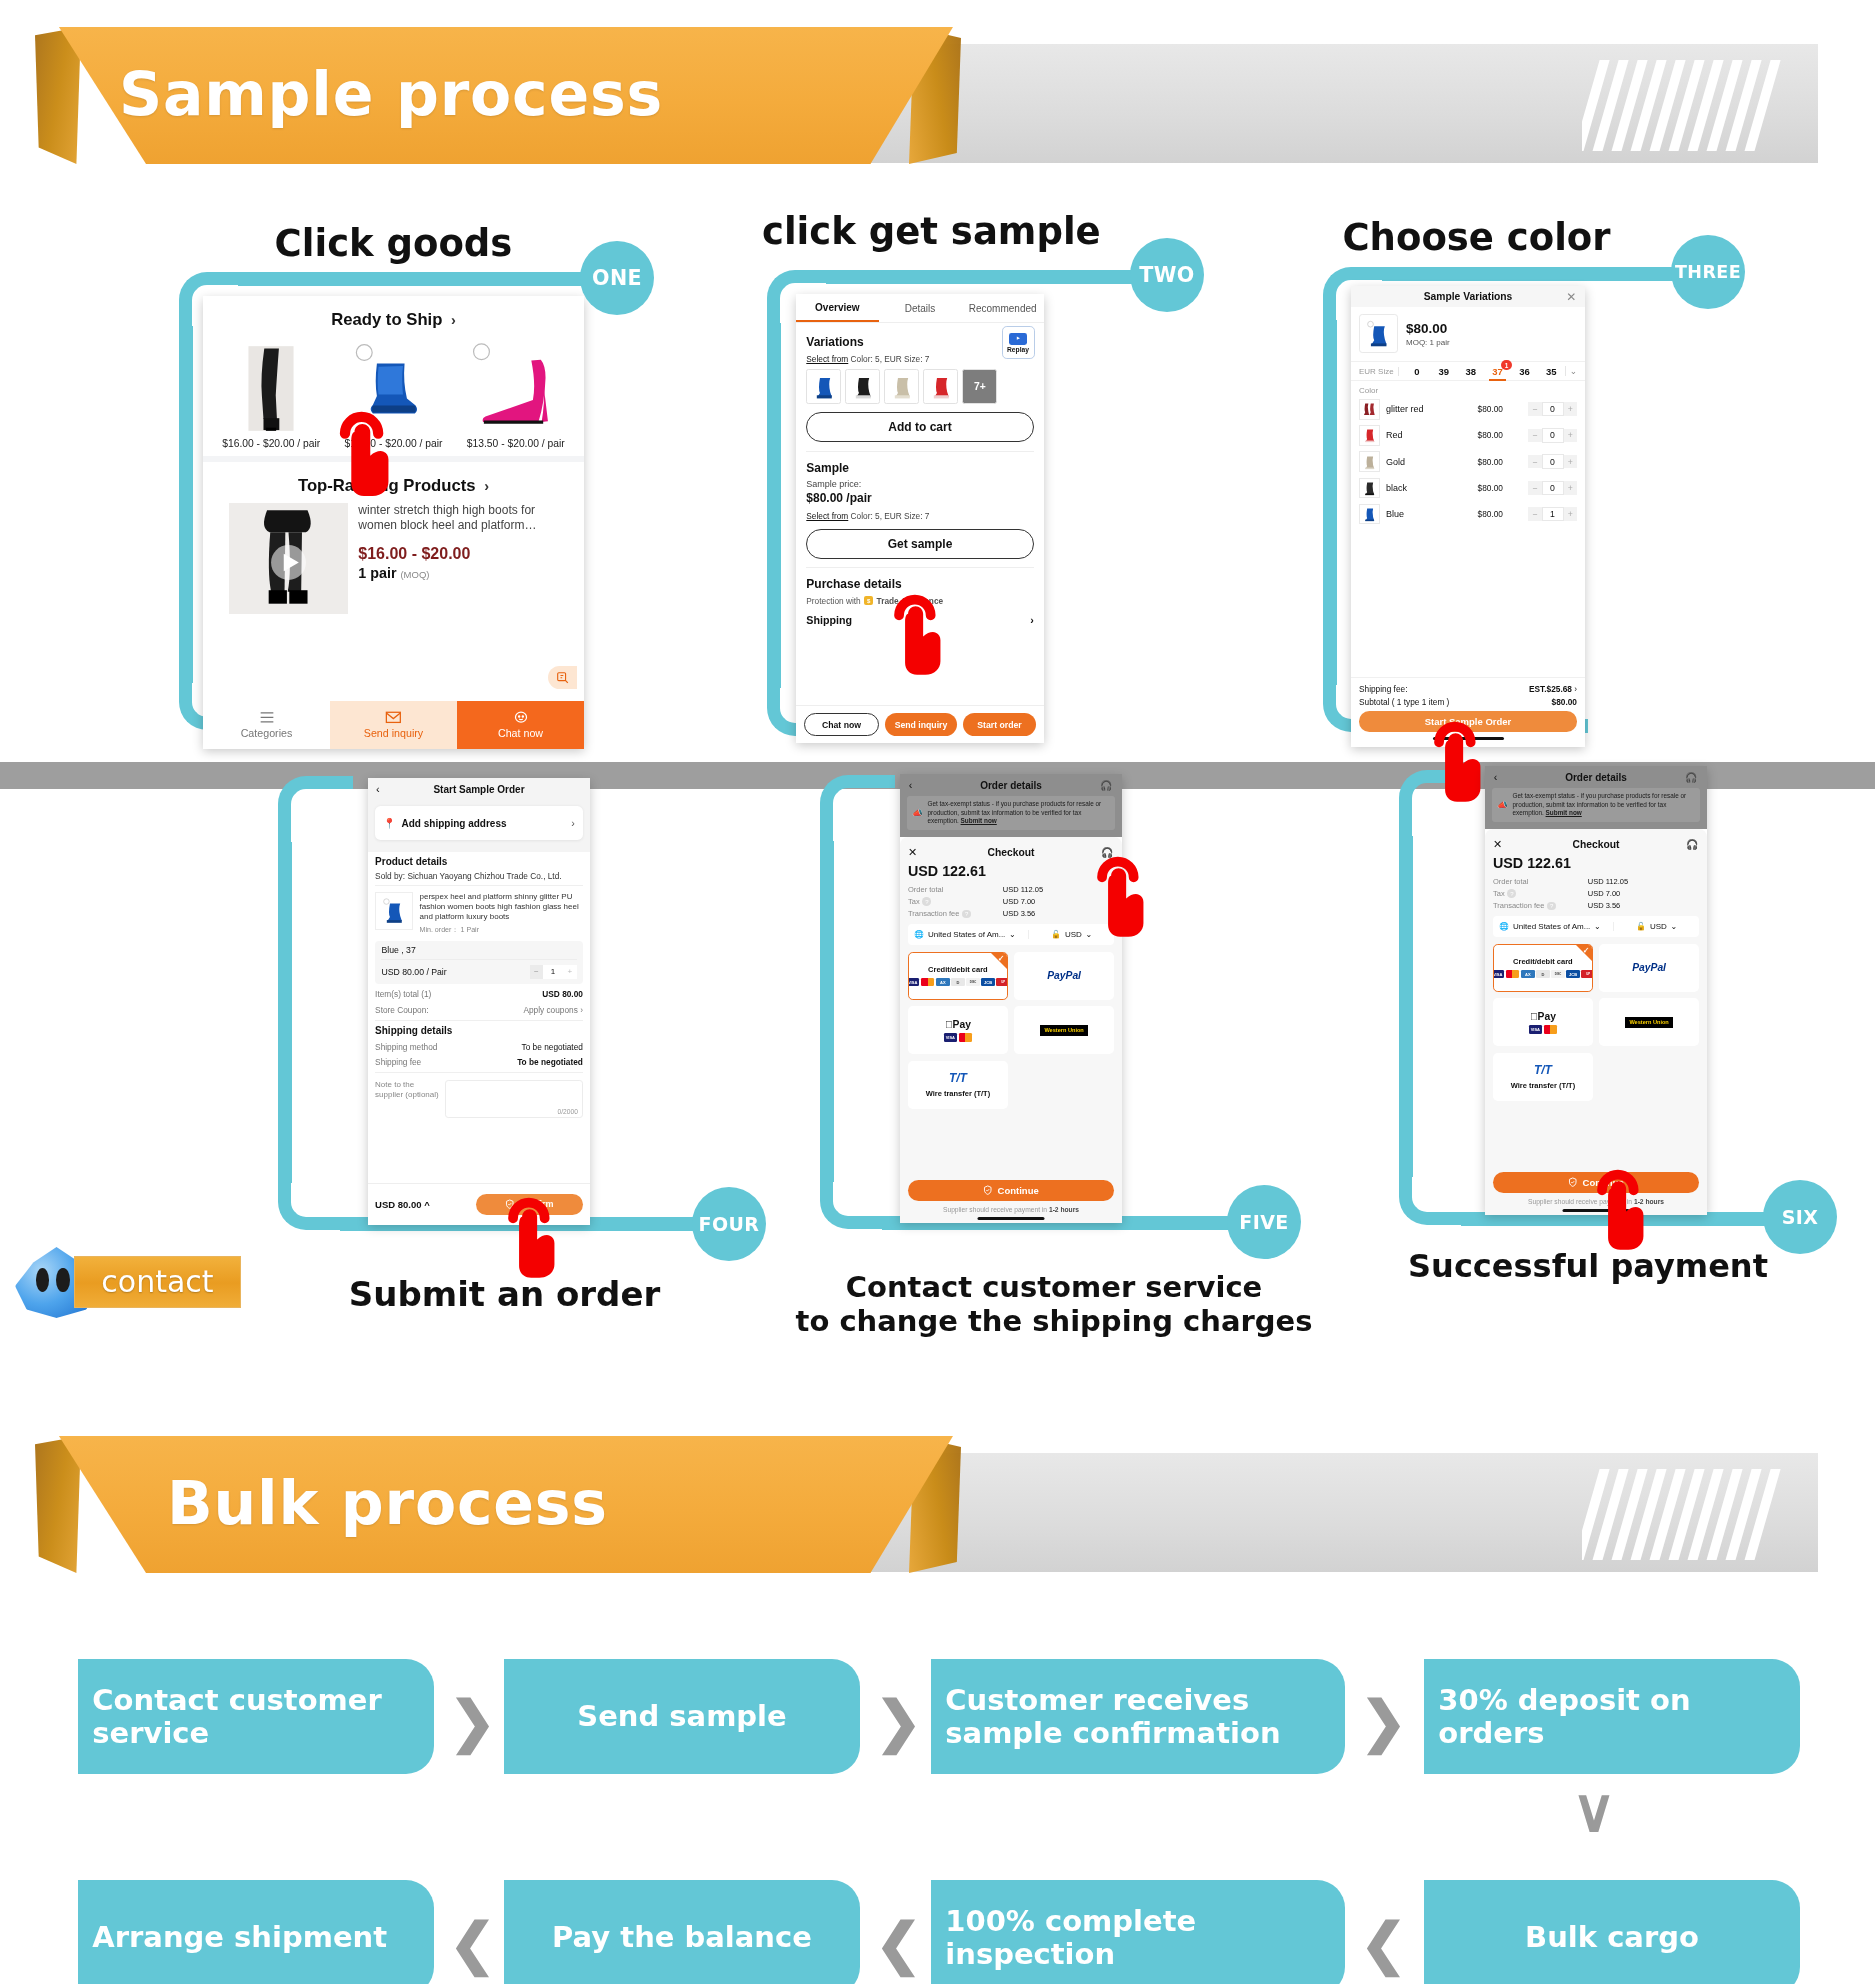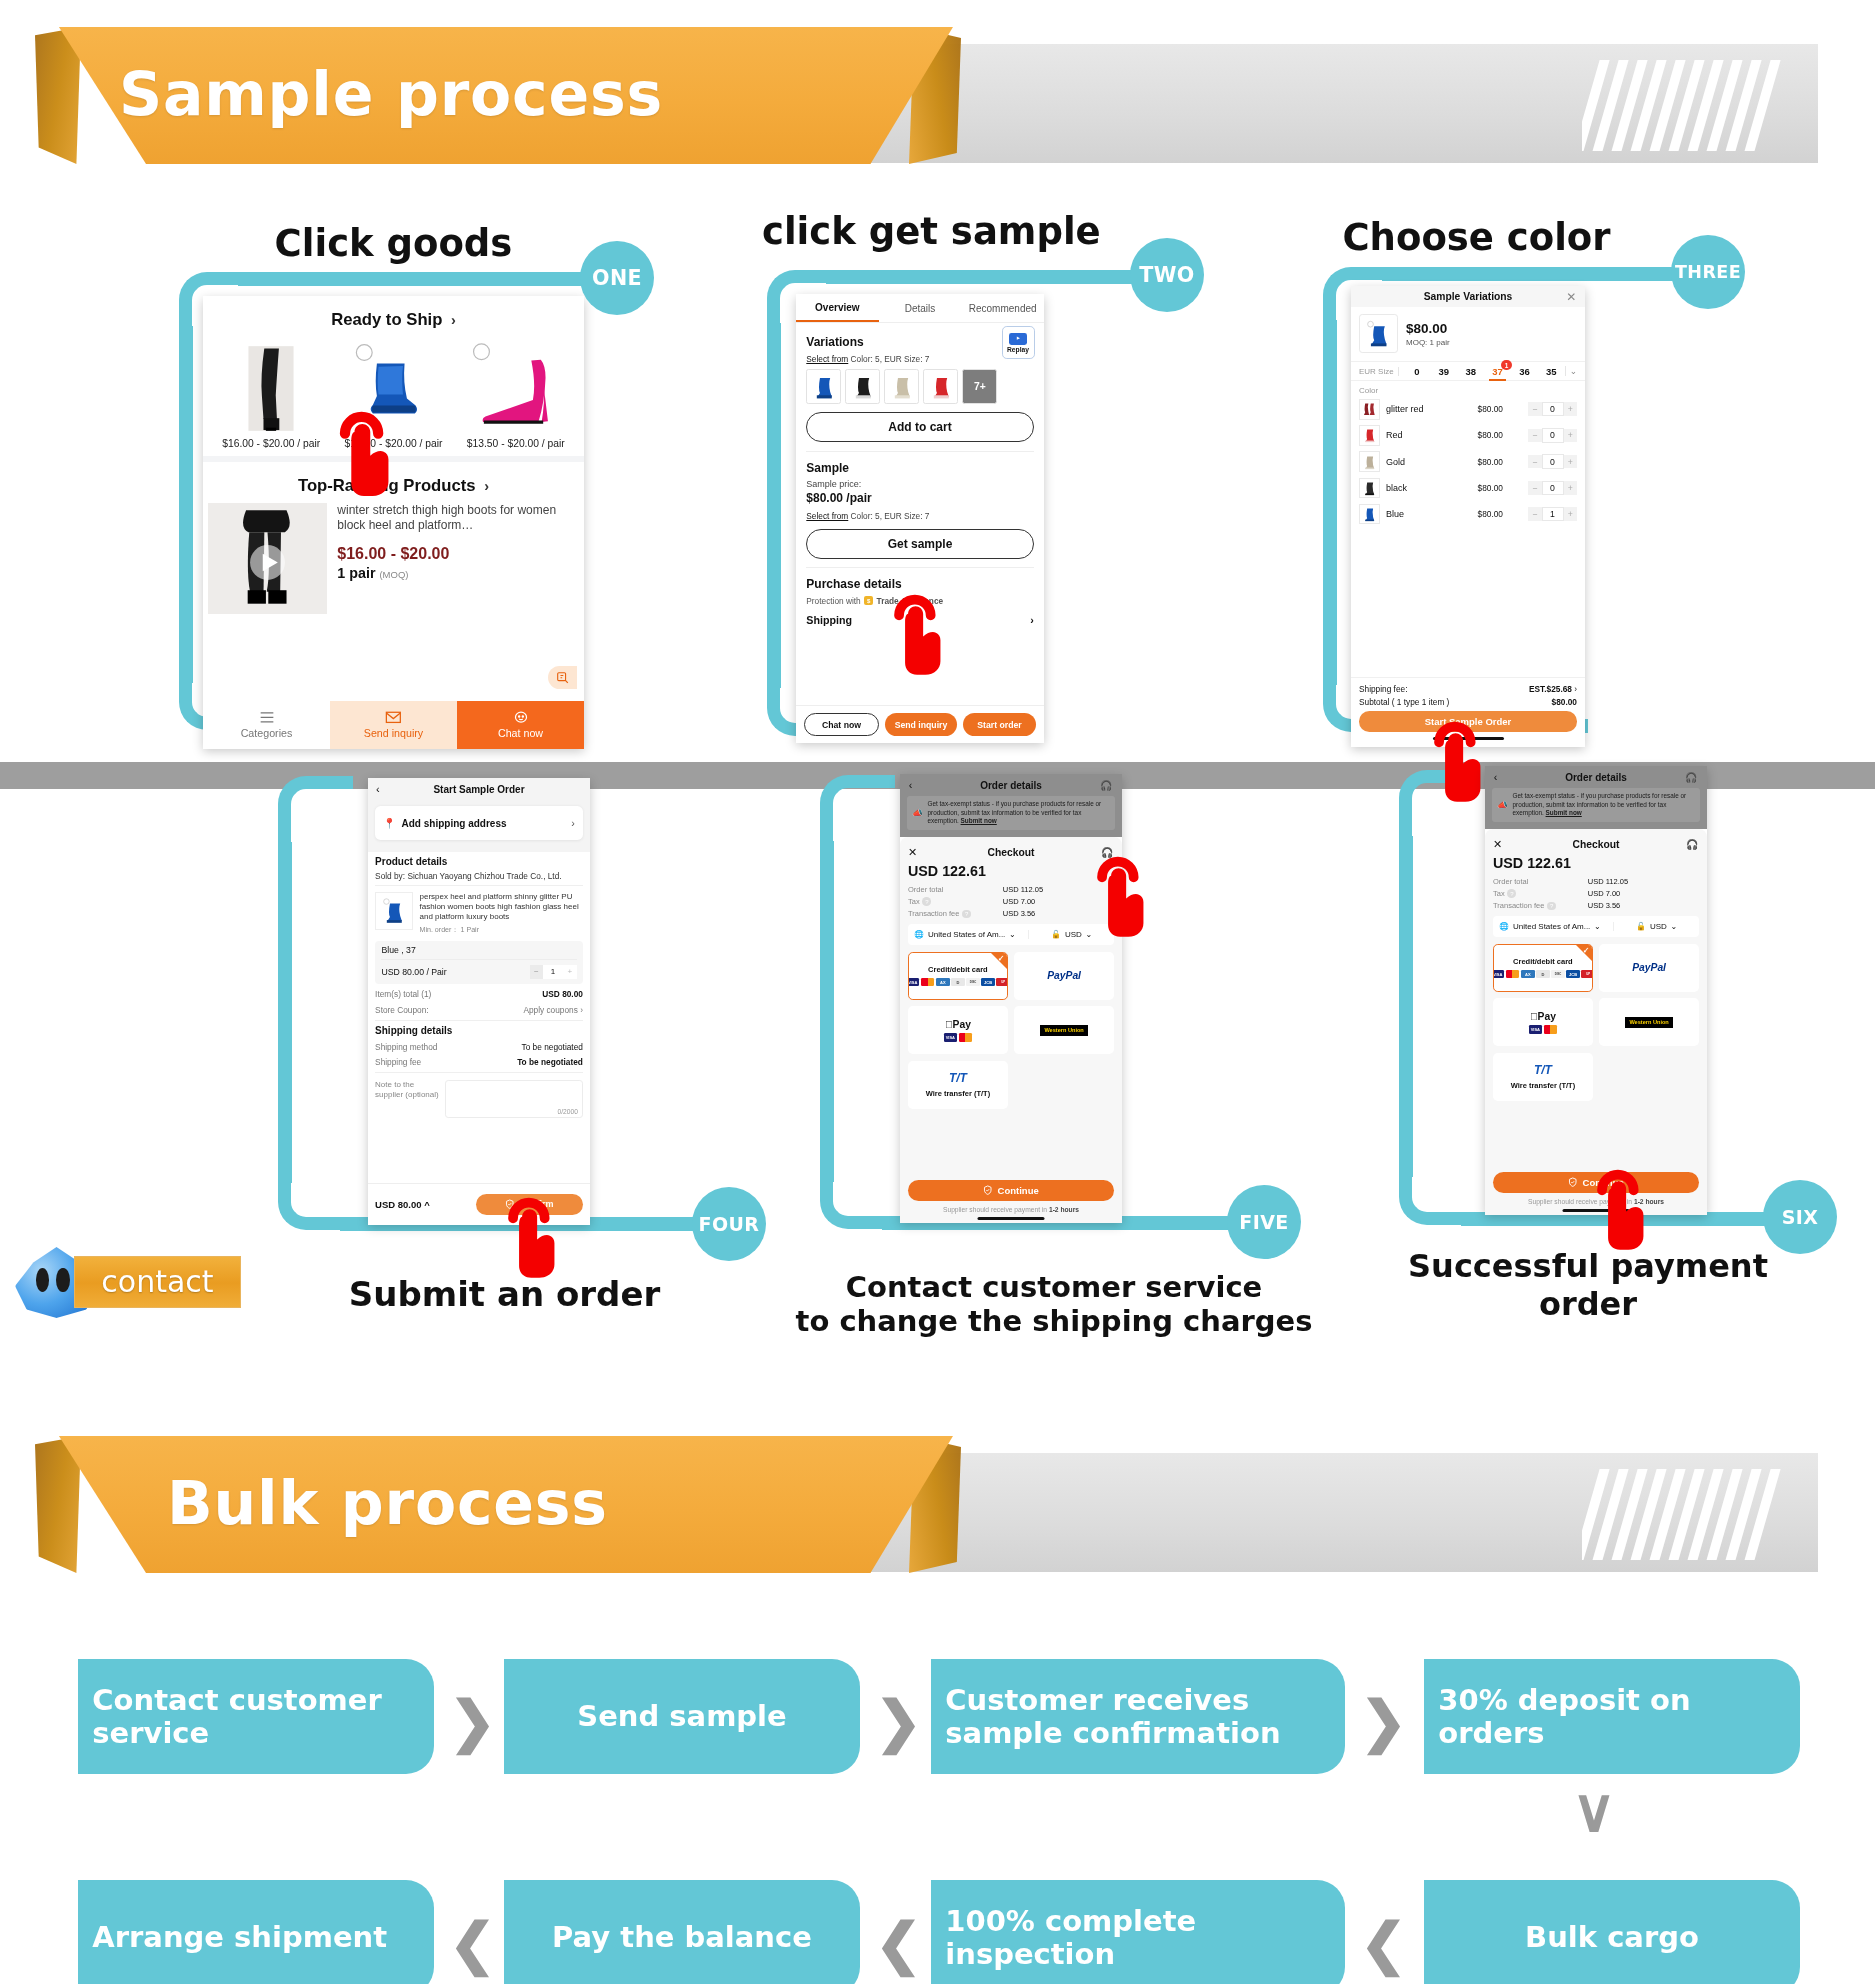--- a/index.html
+++ b/index.html
@@ -80,21 +80,21 @@
   
   #p1 { left:203px; top:296px; width:381px; height:453px; }
   #p1 .sec-h { display:flex; justify-content:center; align-items:center; gap:8.7px;
                font-size:16.7px; font-weight:bold; color:#111; padding:13.5px 0 7.1px; }
   #p1 .chev { font-size:14.3px; color:#333; font-weight:bold; }
   #p1 .tiles { display:flex; justify-content:space-around; padding:0 7.1px; }
   #p1 .tile { width:107px; text-align:center; }
   #p1 .tile .img { height:97px; display:flex; align-items:flex-end; justify-content:center; }
   #p1 .tile .price { font-size:10.3px; color:#222; margin-top:4px; white-space:nowrap; }
   #p1 .divider { height:6.4px; background:#f3f4f6; margin-top:7.1px; }
-  #p1 .rank-item { display:flex; gap:10.3px; padding:0 5px; }
+  #p1 .rank-item { display:flex; gap:10.3px; padding:0 26px; }
   #p1 .rank-img { width:119px; height:111px; background:#f0f0f0; position:relative; overflow:hidden; }
   #p1 .rank-txt { flex:1; }
   #p1 .rank-txt .d { font-size:12px; color:#444; line-height:1.3; }
   #p1 .rank-txt .p { font-size:16px; font-weight:bold; color:#7f1d1d; margin-top:11px; }
   #p1 .rank-txt .m { font-size:14.3px; font-weight:bold; color:#111; margin-top:2.4px; }
   #p1 .rank-txt .m small { font-size:9.5px; color:#888; font-weight:normal; }
   #p1 .tabbar { position:absolute; left:0; bottom:0; width:100%; height:48px; display:flex; }
   #p1 .tabbar > div { flex:1; display:flex; flex-direction:column; align-items:center; justify-content:center; gap:3.2px; font-size:10.7px; }
   #p1 .tb-cat { background:#fff; color:#777; }
   #p1 .tb-inq { background:#fde6d2; color:#e8620f; }
@@ -945,21 +945,20 @@
   <div class="plate">contact</div>
 </div>
 
 <div class="caption" style="left:302px; top:1274px; width:405px;">Submit an order</div>
 <div class="caption" style="left:790px; top:1270px; width:528px; font-size:29px;">
   <div>Contact customer service</div>
   <div>to change the shipping charges</div>
 </div>
 <div class="caption" style="left:1350px; top:1248px; width:476px; font-size:32px;">
   <div>Successful payment</div>
-  <div>order</div>
 </div>
 
 <div class="banner" id="banner-bulk">
   <div class="graybar"></div>
   <div class="stripes">
     <i style="left:4px"></i>
       <i style="left:23px"></i>
       <i style="left:42px"></i>
       <i style="left:61px"></i>
     <i style="left:80px"></i>

